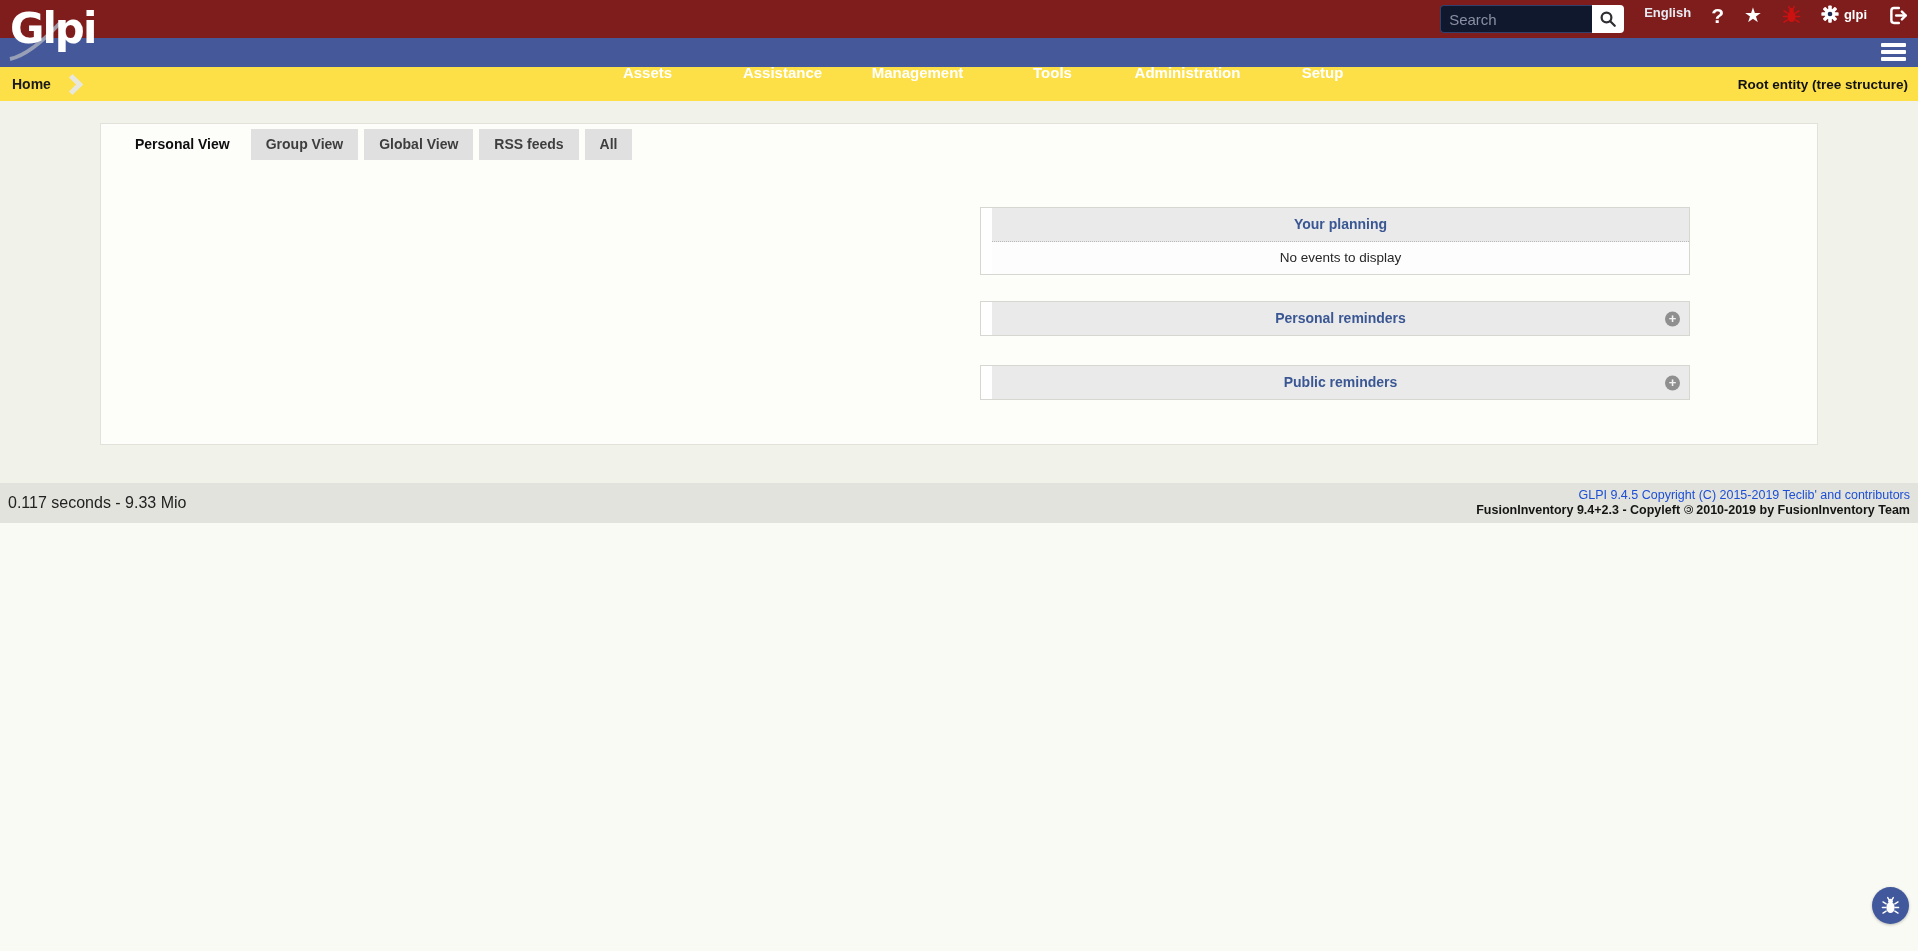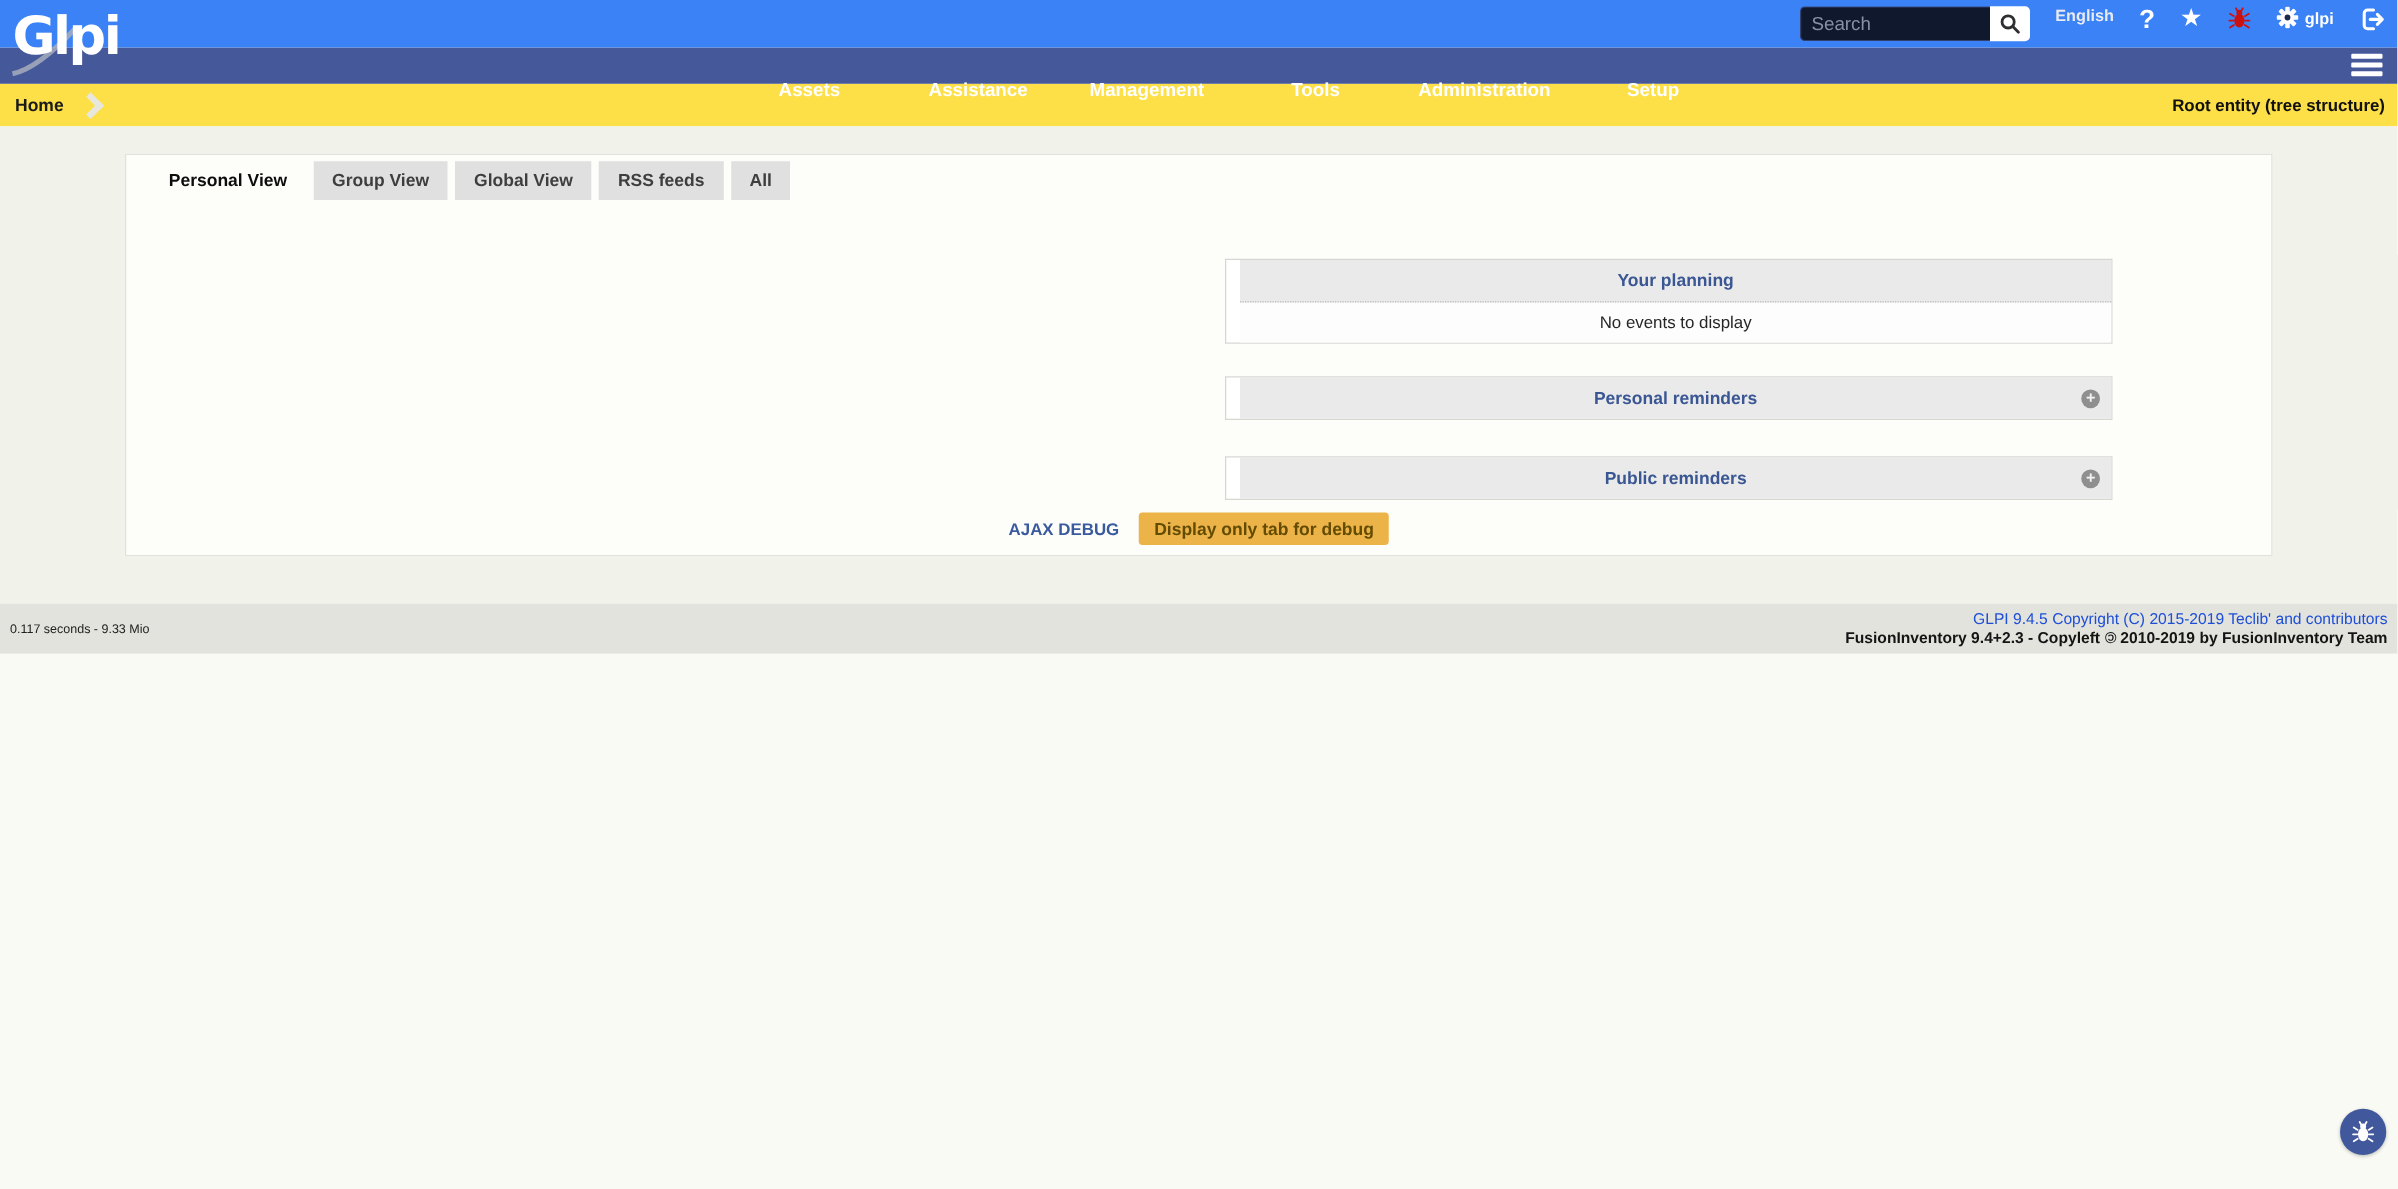--- a/index.html
+++ b/index.html
@@ -1,20 +1,20 @@
 <!DOCTYPE html>
 <html><head>
 <meta charset="utf-8">
 <style>
   * { margin:0; padding:0; box-sizing:border-box; }
   html,body { width:1918px; height:951px; overflow:hidden; }
   body { font-family:"Liberation Sans", sans-serif; background:#f9faf3; position:relative; }
 
   
-  .topbar { height:38px; background:#3b82f6; display:flex; align-items:center; justify-content:flex-end; padding-right:10px; position:relative; z-index:2; }
+  .topbar { height:38px; background:#7f1d1d; display:flex; align-items:center; justify-content:flex-end; padding-right:10px; position:relative; z-index:2; }
   .logo { position:absolute; left:10px; top:3px; z-index:6; width:110px; height:58px; }
   .logo-text { font-family:"DejaVu Sans", sans-serif; font-weight:bold; font-style:normal; color:#ffffff; font-size:42px; letter-spacing:-2px; line-height:52px; position:relative; z-index:2; }
   .logo-swoosh { position:absolute; left:-2px; top:14px; z-index:1; }
 
   .topbar-right { display:flex; align-items:flex-start; gap:20px; }
   .searchbox { display:flex; align-items:stretch; height:28px; }
   .searchbox input { width:152px; background:#10182e; border:1px solid #32406e; border-right:none; border-radius:4px 0 0 4px; color:#cfd3e0; font-size:15px; padding:0 8px; outline:none; font-family:"Liberation Sans",sans-serif; }
   .searchbox input::placeholder { color:#8a90a3; }
   .search-btn { width:32px; background:#ffffff; border:none; border-radius:0 4px 4px 0; display:flex; align-items:center; justify-content:center; cursor:pointer; }
   .lang { color:#e9ebf3; font-size:13px; font-weight:600; cursor:pointer; }
@@ -53,21 +53,21 @@
   .panel-body { background:#fdfdfd; text-align:center; padding:8px 0 9px; font-size:13.5px; color:#262626; }
   .plus-icon { position:absolute; right:9px; top:50%; transform:translateY(-50%); width:15px; height:15px; border-radius:50%; background:#8f8f8f; color:#f2f2f2; font-size:13px; line-height:14px; text-align:center; font-weight:bold; cursor:pointer; }
   .gap26 { height:26px; } .gap29 { height:29px; }
 
   .debug-row { position:absolute; left:0; right:0; top:286px; display:flex; align-items:center; justify-content:center; gap:16px; }
   .ajax-link { color:#3a5a9e; font-weight:bold; font-size:13.5px; cursor:pointer; }
   .debug-btn { background:#ecb349; color:#634c00; border:none; border-radius:3px; font-weight:bold; font-size:14px; padding:5px 12px; cursor:pointer; font-family:"Liberation Sans",sans-serif; }
 
   
   .footer { height:40px; background:#e3e3dd; display:flex; align-items:center; justify-content:space-between; padding:0 8px; }
-  .footer-stats { font-size:10px; color:#222; }
+  .footer-stats { font-size:16px; color:#222; }
   .footer-right { text-align:right; line-height:15px; }
   .footer-glpi { color:#1d4ed8; font-weight:normal; font-size:12.5px; cursor:pointer; display:block; }
   .footer-fusion { color:#141414; font-weight:bold; font-size:12.5px; display:block; }
   .copyleft { display:inline-block; transform:scaleX(-1); }
 
   .below-footer { height:429px; background:#f9faf3; }
 
   
   .fab-bug { position:absolute; right:9px; bottom:27px; width:37px; height:37px; border-radius:50%; background:#41589c; display:flex; align-items:center; justify-content:center; cursor:pointer; box-shadow:0 1px 3px rgba(0,0,0,.25); }
 </style>
@@ -189,24 +189,20 @@
       </div>
       <div class="gap29"></div>
       <div class="panel">
         <div class="panel-header">
           <span>Public reminders</span>
           <span class="plus-icon">+</span>
         </div>
       </div>
     </div>
 
-    <div class="debug-row">
-      <span class="ajax-link">AJAX DEBUG</span>
-      <button class="debug-btn">Display only tab for debug</button>
-    </div>
 
   </div>
 </div>
 
 <div class="footer">
   <div class="footer-stats">0.117 seconds - 9.33 Mio</div>
   <div class="footer-right">
     <span class="footer-glpi">GLPI 9.4.5 Copyright (C) 2015-2019 Teclib' and contributors</span>
     <span class="footer-fusion">
       <span>FusionInventory 9.4+2.3 - Copyleft</span>

